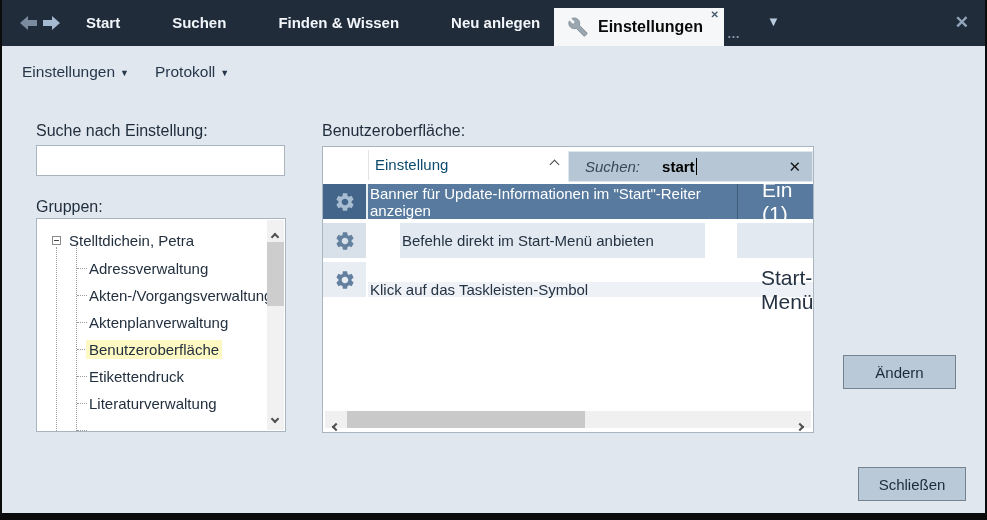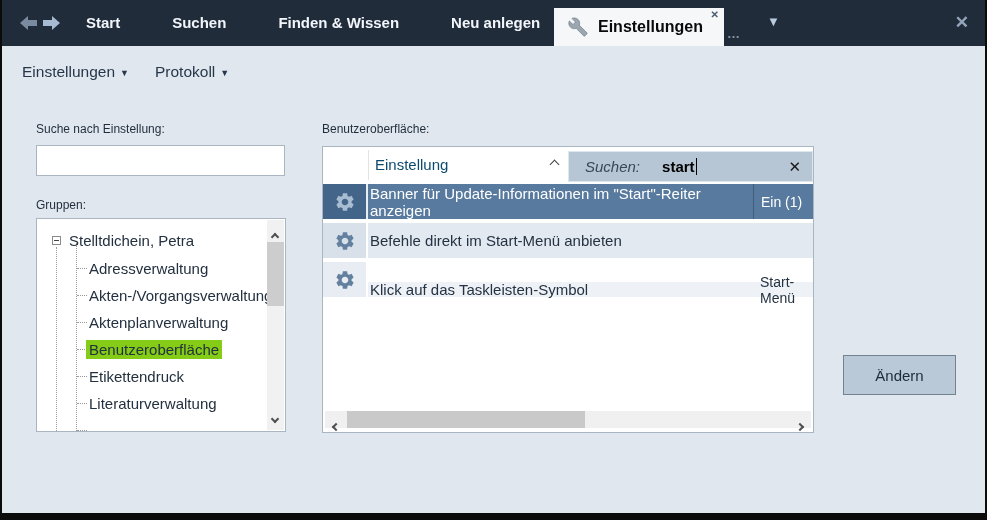--- a/index.html
+++ b/index.html
@@ -24,42 +24,42 @@
   .overflow-arrow { position: absolute; left: 765px; top: 14px; color: #b8cbdf; font-size: 13px; cursor: pointer; }
   .titlebar-close { position: absolute; right: 16px; top: 12px; color: #93a5ba; font-size: 17px; font-weight: bold; cursor: pointer; }
 
   
   .menubar { position: absolute; top: 46px; left: 0; right: 0; height: 52px; display: flex;
              align-items: center; padding-left: 20px; gap: 26px; }
   .menu-item { font-size: 15.5px; color: #26374b; cursor: pointer; display: flex; align-items: center; }
   .menu-item .caret { font-size: 9px; margin-left: 5px; margin-top: 2px; }
 
   
-  .lbl { position: absolute; font-size: 12px; color: #1f2c3b; }
+  .lbl { position: absolute; font-size: 16px; color: #1f2c3b; }
   .lbl-search { left: 34px; top: 122px; }
   .lbl-groups { left: 34px; top: 198px; }
   .lbl-right  { left: 320px; top: 122px; }
   .search-input { position: absolute; left: 34px; top: 145px; width: 249px; height: 31px;
                   background: #fff; border: 1px solid #a9b6c1; font-size: 15px; padding: 0 8px;
                   font-family: "Liberation Sans", sans-serif; }
 
   
   .treebox { position: absolute; left: 34px; top: 218px; width: 250px; height: 214px;
              background: #fff; border: 1px solid #a9b6c1; overflow: hidden; }
   .tree-node { position: absolute; font-size: 15px; color: #23303f; white-space: nowrap; cursor: default; }
   .tree-root { left: 32px; top: 13px; }
   .minusbox { position: absolute; left: 15px; top: 17px; width: 9px; height: 9px;
               border: 1px solid #8a8a8a; background: #fff; }
   .minusbox::after { content: ""; position: absolute; left: 1px; right: 1px; top: 3px; height: 1px; background: #444; }
   .vline { position: absolute; width: 0; border-left: 1px dotted #9a9a9a; }
   .vline1 { left: 19px; top: 28px; bottom: 0; }
   .vline2 { left: 39px; top: 24px; height: 188px; }
   .stub { position: absolute; left: 40px; width: 10px; height: 0; border-top: 1px dotted #9a9a9a; }
   .tree-child { left: 52px; }
-  .tree-child.selected { background: #84cc16; padding: 1px 3px; margin: -1px -3px; }
+  .tree-child.selected { background: #fef9c3; padding: 1px 3px; margin: -1px -3px; }
 
   
   .vscroll { position: absolute; top: 1px; right: 1px; bottom: 1px; width: 17px; background: #f1f1f1; }
   .vscroll .thumb { position: absolute; left: 0; right: 0; top: 22px; height: 64px; background: #cdcdcd; }
   .chev { display: inline-block; width: 6px; height: 6px; border-style: solid; border-color: #505050;
           border-width: 2px 2px 0 0; }
   .chev-up    { transform: rotate(-45deg); }
   .chev-down  { transform: rotate(135deg); }
   .chev-left  { transform: rotate(-135deg); }
   .chev-right { transform: rotate(45deg); }
@@ -79,42 +79,42 @@
   .search-overlay { position: absolute; left: 245px; top: 4px; width: 245px; height: 31px;
                     background: #b6c6d4; border: 1px solid #dfe7ee; display: flex; align-items: center; }
   .search-overlay .slabel { font-style: italic; color: #3b4856; font-size: 15px; margin-left: 16px; }
   .search-overlay .svalue { font-weight: bold; color: #000; font-size: 15px; margin-left: 22px; }
   .search-overlay .caret-bar { width: 1px; height: 17px; background: #000; margin-left: 1px; }
   .search-overlay .sclose { margin-left: auto; margin-right: 11px; color: #161616; font-size: 15px; cursor: pointer; }
 
   .trow { position: absolute; left: 0; right: 0; height: 35px; display: flex; cursor: pointer; }
   .trow .icon-cell { width: 45px; display: flex; align-items: center; justify-content: center; }
   .trow .name-cell { flex: 1; display: flex; align-items: center; padding-left: 2px; font-size: 15px; }
-  .trow .value-cell { width: 60px; display: flex; align-items: center; padding-left: 7px; font-size: 14px; }
+  .trow .value-cell { width: 76px; display: flex; align-items: center; padding-left: 24px; font-size: 21px; }
   .row-sel { top: 37px; }
   .row-sel .icon-cell { background: #44658a; border-right: 2px solid #e9eef3; }
   .row-sel .name-cell, .row-sel .value-cell { background: #587a9e; color: #fff; }
   .row-sel .value-cell { border-left: 1px solid rgba(20,40,60,.35); }
-  .row-1 { top: 76px; }
+  .row-1 { top: 76px; gap: 32px; }
   .row-1 .icon-cell { background: #d8e1ea; border-right: 2px solid #fff; }
   .row-1 .name-cell, .row-1 .value-cell { background: #e2e9f0; color: #243242; }
   .row-2 { top: 115px; }
   .row-2 .icon-cell { background: #e7edf3; border-right: 2px solid #fff; }
   .row-2 .name-cell, .row-2 .value-cell { background: #eef2f7; color: #243242; margin-top: 20px; }
 
   .hscroll { position: absolute; left: 2px; right: 2px; top: 264px; height: 17px; background: #f0f0f0; }
   .hscroll .thumb { position: absolute; top: 0; bottom: 0; left: 22px; width: 238px; background: #c9c9c9; }
   .hscroll .arr { position: absolute; top: 5px; cursor: pointer; }
   .hscroll .arr.left { left: 8px; }
   .hscroll .arr.right { right: 8px; }
 
   
   .btn { position: absolute; background: #bac9d7; border: 1px solid #72828f; color: #1d2a39;
          font-size: 15px; display: flex; align-items: center; justify-content: center; cursor: pointer; }
-  .btn-aendern   { left: 841px; top: 355px; width: 113px; height: 40px; }
+  .btn-aendern   { left: 841px; top: 355px; width: 113px; height: 34px; }
   .btn-info      { left: 841px; top: 399px; width: 113px; height: 34px; }
   .btn-schliessen{ left: 856px; top: 467px; width: 108px; height: 34px; }
 </style>
 </head>
 <body>
 
 <div class="window">
 
   <div class="titlebar">
     <div class="nav-arrows">
@@ -232,14 +232,15 @@
     </div>
 
     <div class="hscroll">
       <span class="arr left"><span class="chev chev-left"></span></span>
       <div class="thumb"></div>
       <span class="arr right"><span class="chev chev-right"></span></span>
     </div>
   </div>
 
   <div class="btn btn-aendern">Ändern</div>
+  <div class="btn btn-schliessen">Schließen</div>
 
 </div>
 
 </body></html>

